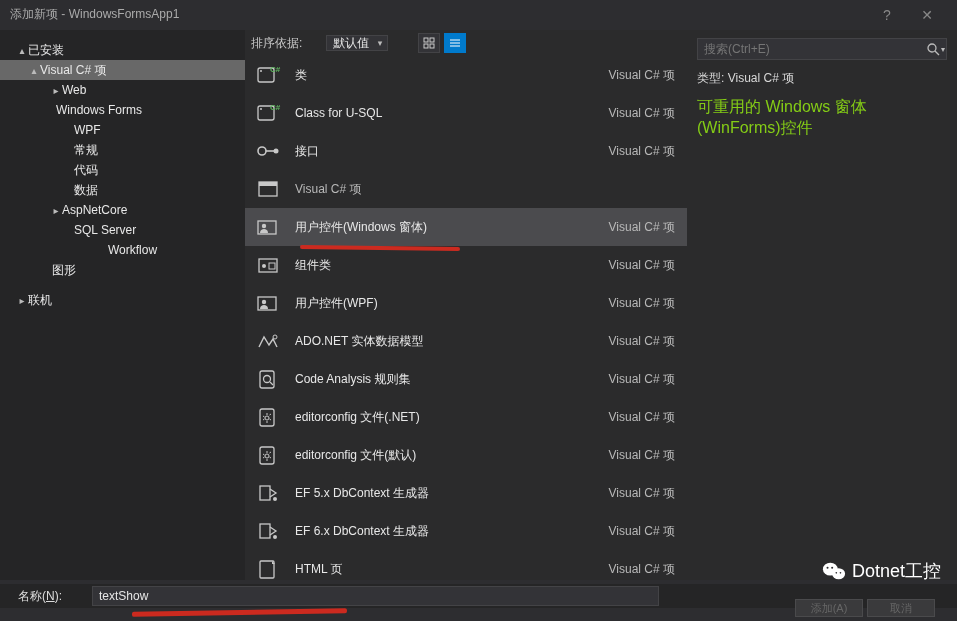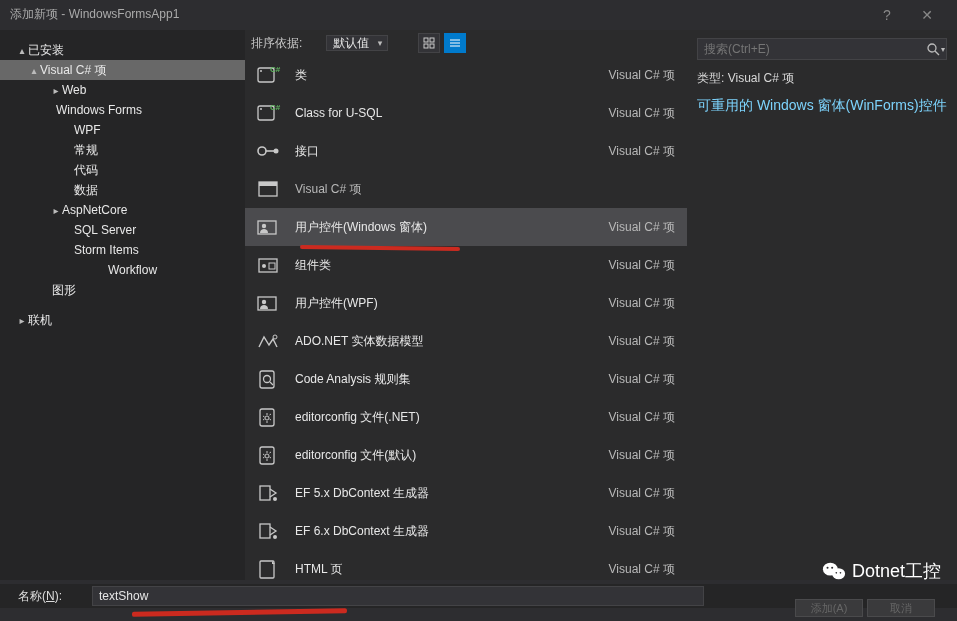--- a/index.html
+++ b/index.html
@@ -164,39 +164,39 @@
     font-size:12px;
   }
   .search-btn {
     position:absolute;
     right:2px; top:50%; transform:translateY(-50%);
     width:18px; height:18px;
     display:flex; align-items:center; justify-content:center;
     color:#bbb;
   }
   .detail-label { color:#d8d8d8; font-size:12px; }
-  .detail-desc { color:#7dd3fc; font-size:14px; }
+  .detail-desc { color:#84cc16; font-size:16px; }
   
   .name-row {
     position:absolute;
     left:0; right:0;
     top:584px;
     height:24px;
     display:flex;
     align-items:center;
     padding:0 18px;
     gap:30px;
     background:#252526;
   }
   .name-label {
     color:#ddd;
     font-size:12px;
   }
   .name-input {
-    width:612px;
+    width:567px;
     height:20px;
     background:#333337;
     border:1px solid #434346;
     color:#e6e6e6;
     padding:0 6px;
     font-size:12px;
   }
   
   .brand-overlay {
     position:absolute;
@@ -280,24 +280,20 @@
           <span class="caret"></span>
           <span>数据</span>
         </div>
         <div class="tree-node" style="padding-left: 50px;">
           <span class="caret">▸</span>
           <span>AspNetCore</span>
         </div>
         <div class="tree-node" style="padding-left: 62px;">
           <span class="caret"></span>
           <span>SQL Server</span>
-        </div>
-        <div class="tree-node" style="padding-left: 62px;">
-          <span class="caret"></span>
-          <span>Storm Items</span>
         </div>
         <div class="tree-node" style="padding-left: 96px;">
           <span class="caret"></span>
           <span>Workflow</span>
         </div>
         <div class="tree-node" style="padding-left: 40px;">
           <span class="caret"></span>
           <span>图形</span>
         </div>
       </div>

